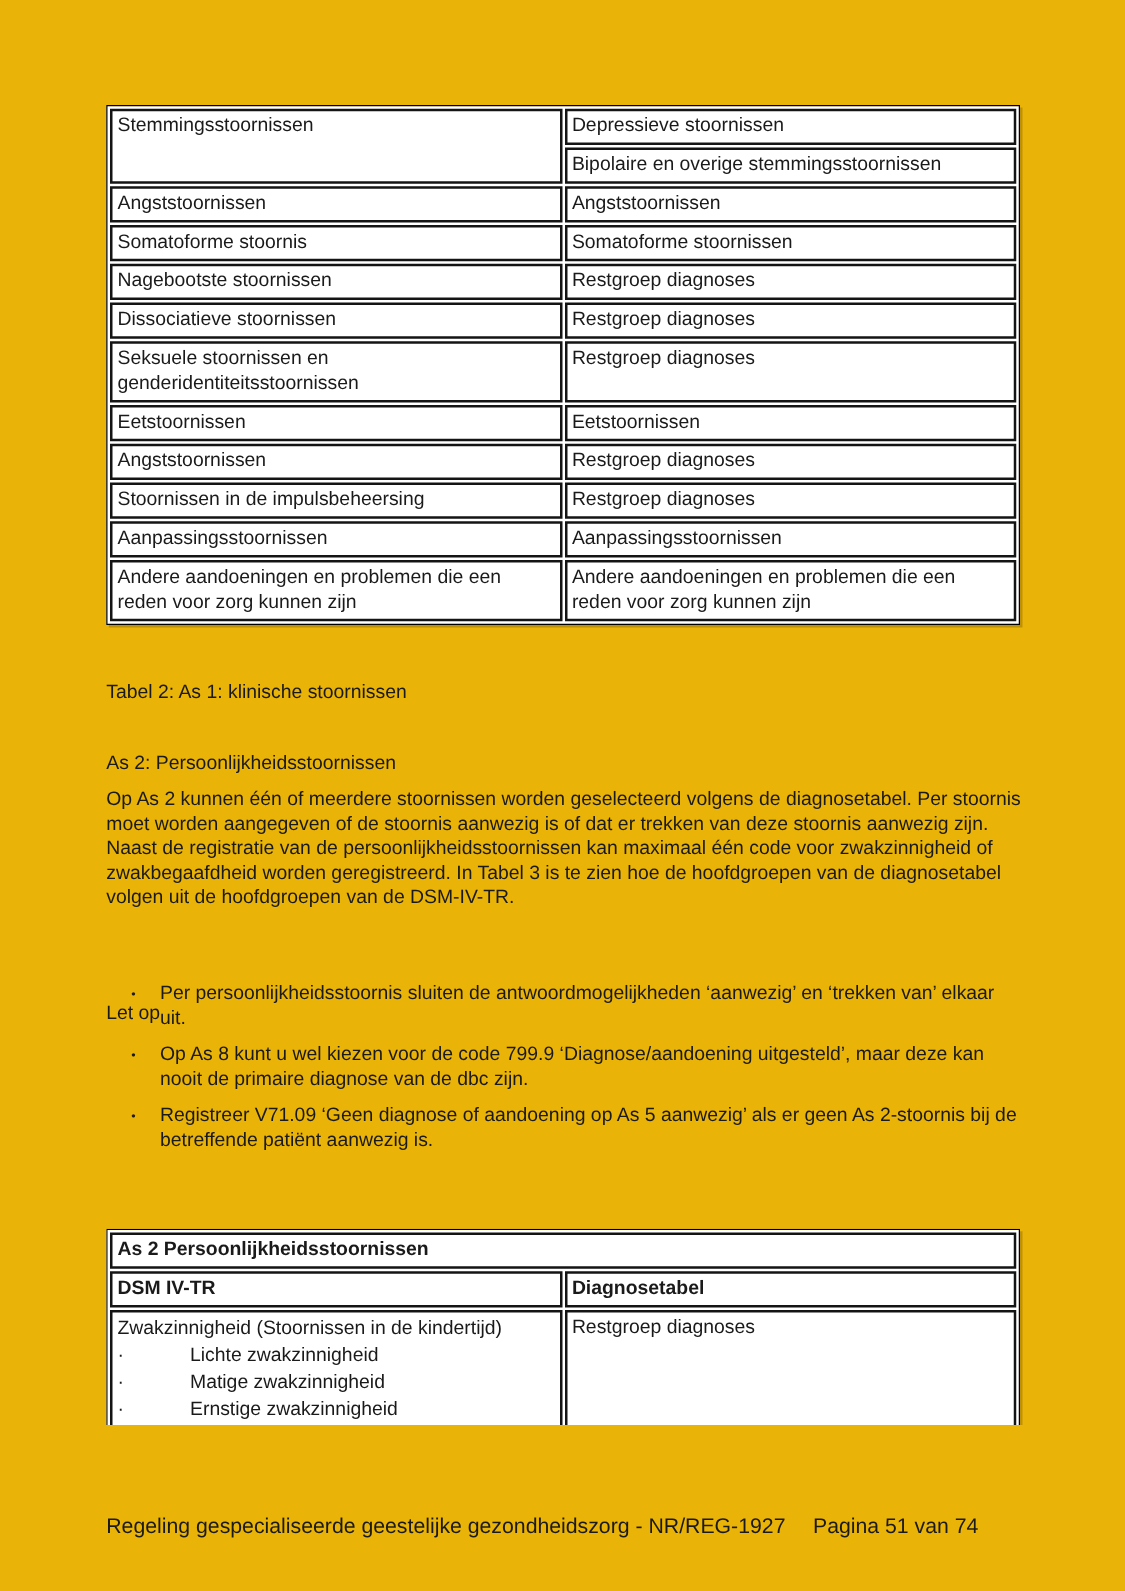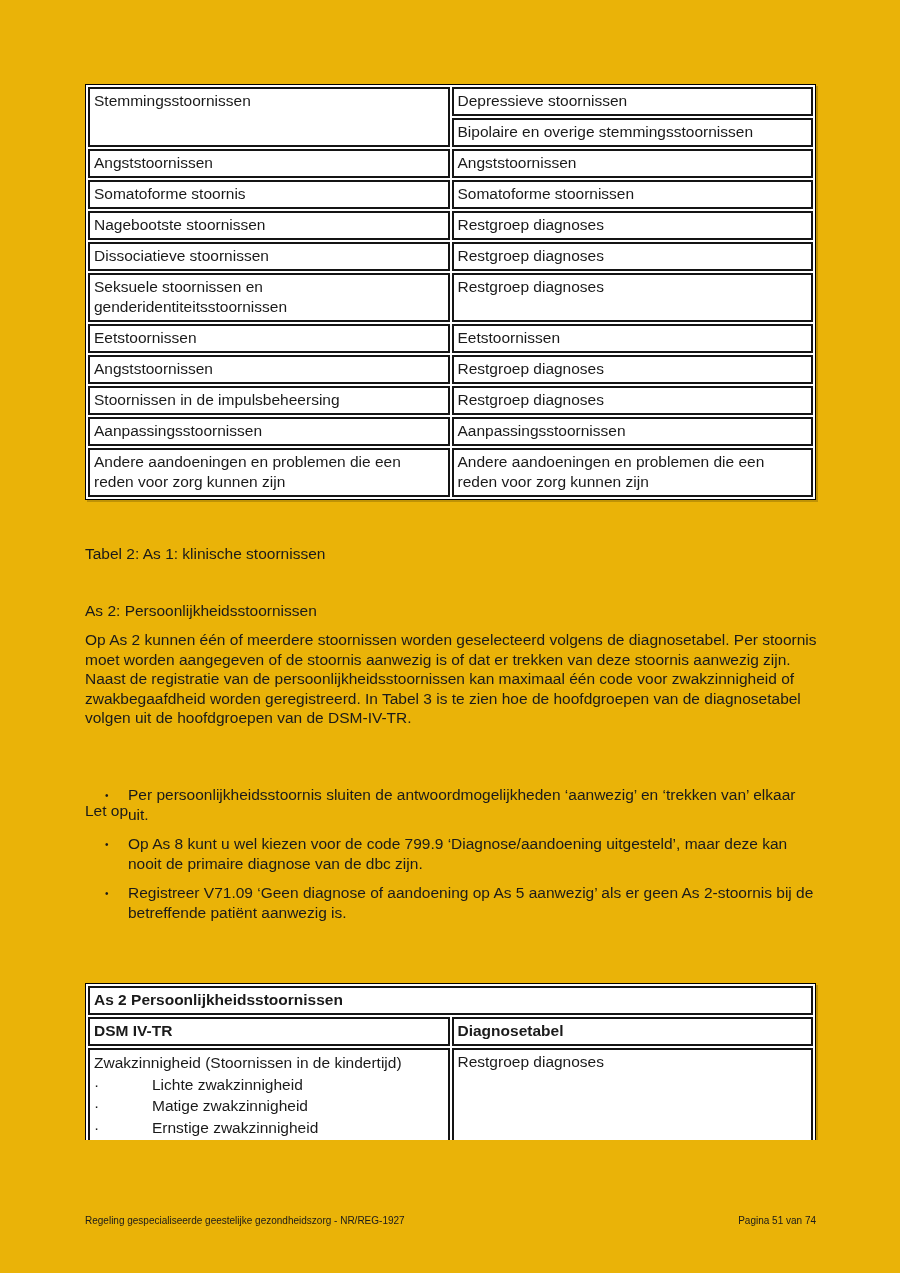--- a/index.html
+++ b/index.html
@@ -37,21 +37,21 @@
   
   #t2clip{left:85px;top:983px;width:740px;height:157px;overflow:hidden;}
   .t2 .body-cell{height:120px;}
   .t2line{display:flex;line-height:21.5px;}
   .t2line .m{flex:none;width:58px;}
   .t2title{line-height:21.5px;}
 
   
   #footer{
     left:85px;top:1212px;width:731px;display:flex;
-    justify-content:space-between;font-size:10px;line-height:17px;
+    font-size:17px;line-height:17px;gap:22px;
   }
 </style>
 </head>
 <body>
 
 <div class="page">
 
   <div class="abs" id="t1wrap">
     <table class="tbl">
       <colgroup>

